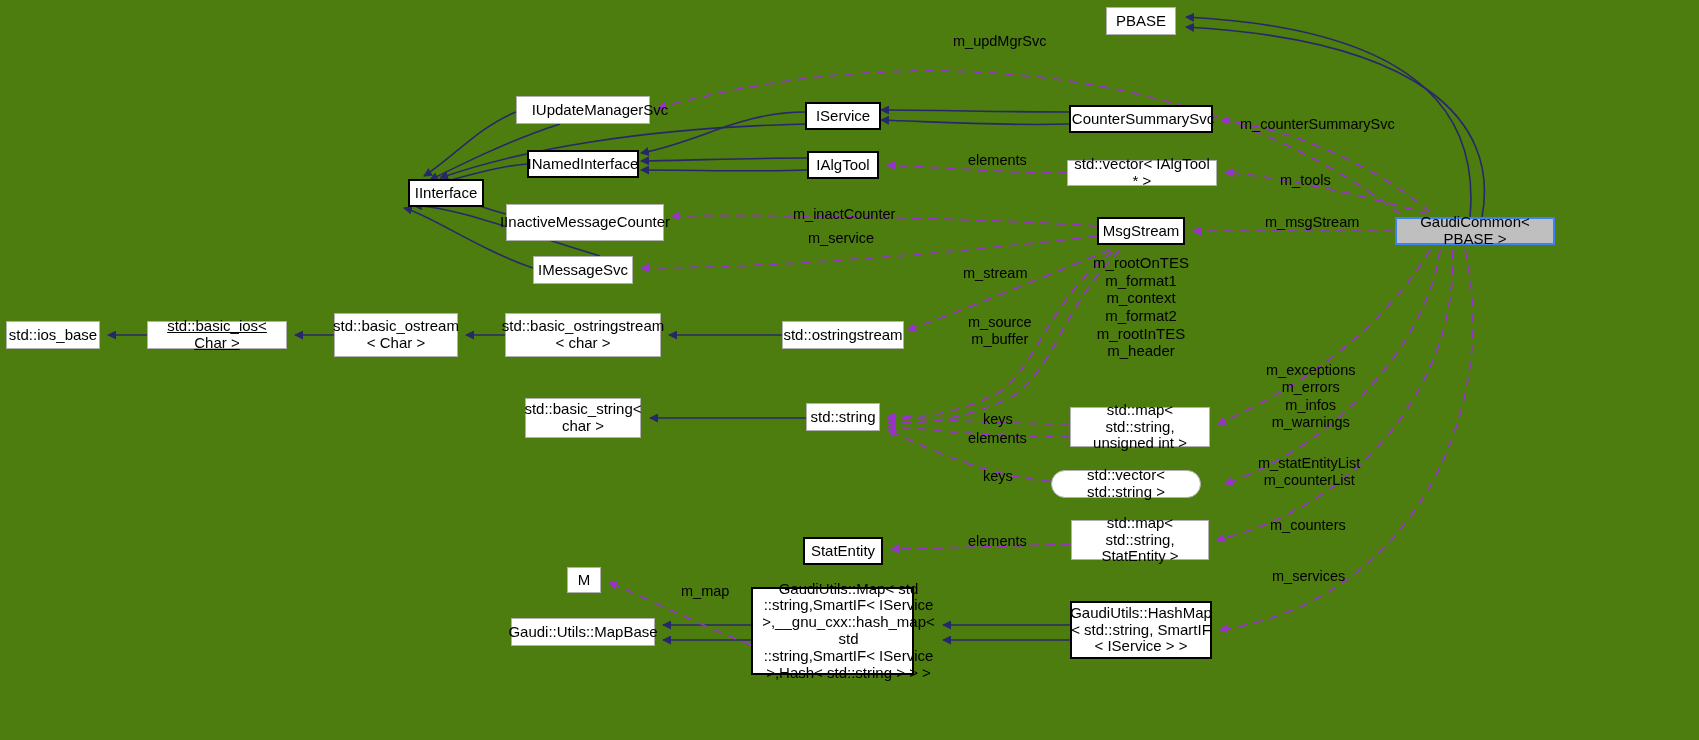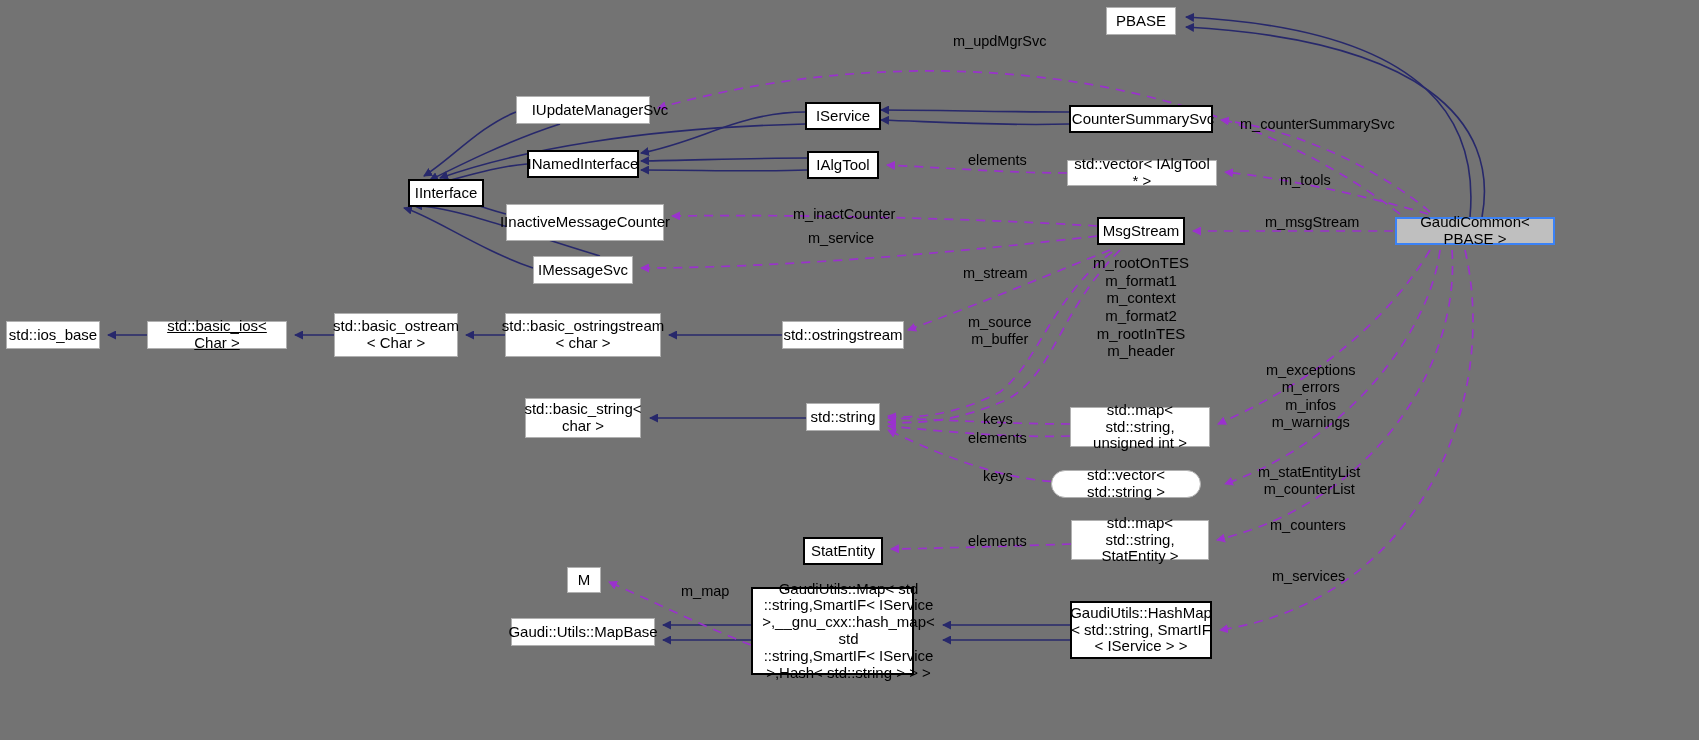--- a/index.html
+++ b/index.html
@@ -1,17 +1,17 @@
 <!DOCTYPE html>
 <html><head>
 <meta charset="utf-8">
 <style>
   html,body{margin:0;padding:0;background:#ffffff;}
   body{font-family:"Liberation Sans",sans-serif;}
-  #canvas{position:relative;width:1699px;height:740px;background:#737373;overflow:hidden;}
+  #canvas{position:relative;width:1699px;height:740px;background:#4d7c0f;overflow:hidden;}
   svg#edges{position:absolute;left:0;top:0;width:1699px;height:740px;pointer-events:none;}
   .node{position:absolute;box-sizing:border-box;display:flex;align-items:center;justify-content:center;
         text-align:center;font-size:15px;color:#000;line-height:1.12;padding:2px 6px;}
   .node.thin{border:1px solid #b0b0b0;background:#fff;}
   .node.bold{border:2px solid #000;background:#fff;}
   .node.current{border:2px solid #3b82f6;background:#bfbfbf;}
   .fieldlist{position:absolute;font-size:15px;color:#000;text-align:center;line-height:1.18;white-space:pre;}
   .edgelabel{position:absolute;font-size:14.5px;color:#000;white-space:pre;text-align:center;line-height:1.2;}
 </style>
 </head>
@@ -170,21 +170,21 @@
       <div class="edgelabel" style="left: 808px; top: 230px;">m_service</div>
       <div class="edgelabel" style="left: 963px; top: 265px;">m_stream</div>
       <div class="edgelabel" style="left: 968px; top: 314px;">m_source
 m_buffer</div>
       <div class="edgelabel" style="left: 1266px; top: 362px;">m_exceptions
 m_errors
 m_infos
 m_warnings</div>
       <div class="edgelabel" style="left: 983px; top: 411px;">keys</div>
       <div class="edgelabel" style="left: 968px; top: 430px;">elements</div>
-      <div class="edgelabel" style="left: 1258px; top: 455px; margin-top: 9px;">m_statEntityList
+      <div class="edgelabel" style="left: 1258px; top: 455px;">m_statEntityList
 m_counterList</div>
       <div class="edgelabel" style="left: 983px; top: 468px;">keys</div>
       <div class="edgelabel" style="left: 1270px; top: 517px;">m_counters</div>
       <div class="edgelabel" style="left: 968px; top: 533px;">elements</div>
       <div class="edgelabel" style="left: 1272px; top: 568px;">m_services</div>
       <div class="edgelabel" style="left: 681px; top: 583px;">m_map</div>
     </div>
 
 </div>
 

